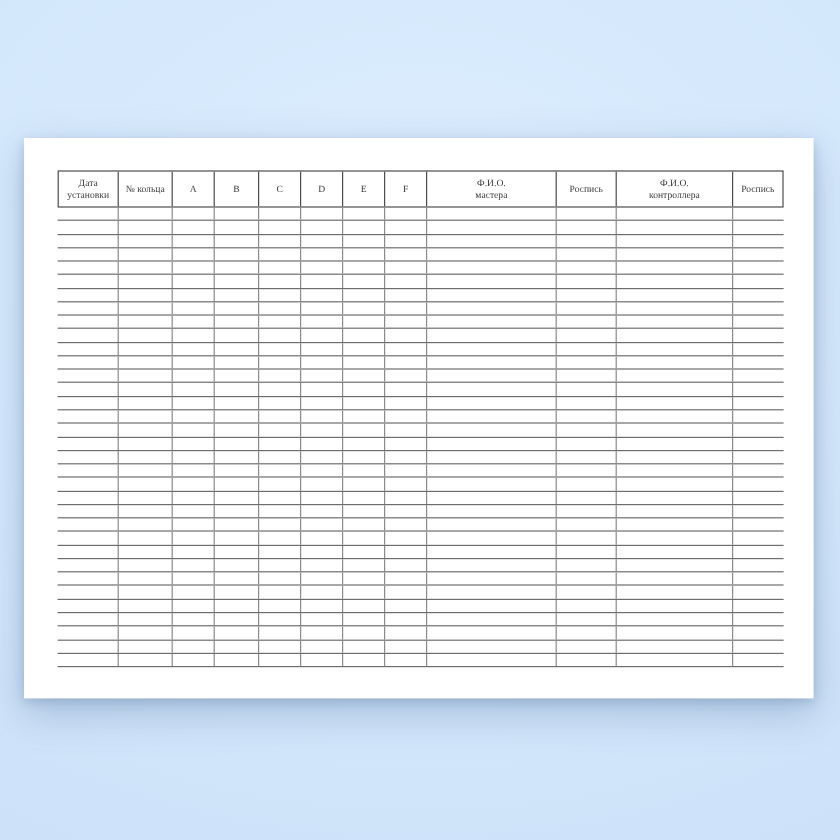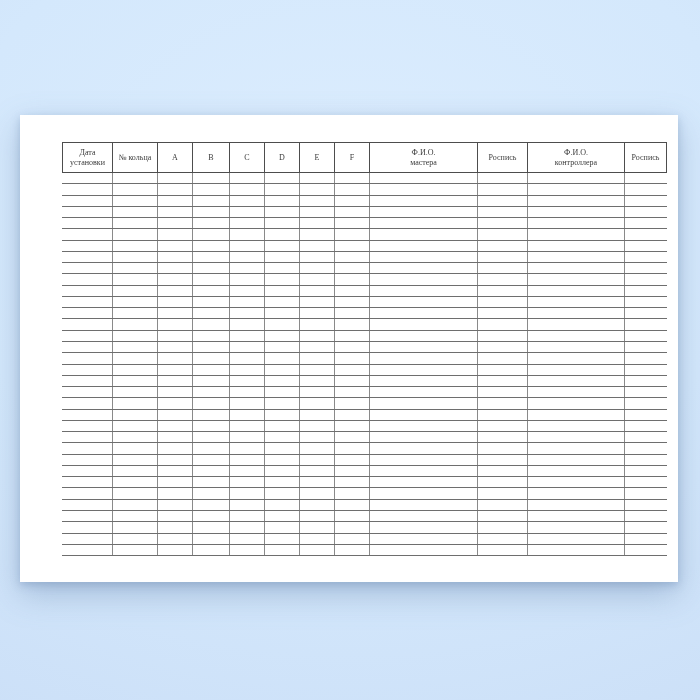--- a/index.html
+++ b/index.html
@@ -7,21 +7,21 @@
     width: 700px; height: 700px; overflow: hidden; position: relative;
     font-family: "Liberation Serif", "DejaVu Serif", serif;
     background: radial-gradient(120% 95% at 50% 30%, #dcedfe 0%, #d4e8fc 48%, #c9ddf6 100%);
   }
   .paper {
     position: absolute; left: 20px; top: 115px; width: 658px; height: 467px;
     background: #ffffff;
     box-shadow: 0 3px 8px rgba(105,135,175,0.38), 0 12px 30px rgba(105,135,175,0.42);
   }
   .journal-table {
-    position: absolute; left: 42px; top: 27px; width: 605px; height: 414px;
+    position: absolute; left: 28px; top: 27px; width: 605px; height: 414px;
   }
   .thead {
     box-sizing: border-box; height: 31px; width: 605px;
     border: 1px solid #4d4d4d;
     display: flex; align-items: stretch;
   }
   .th {
     box-sizing: border-box;
     border-right: 1px solid #4d4d4d;
     display: flex; align-items: center; justify-content: center;

